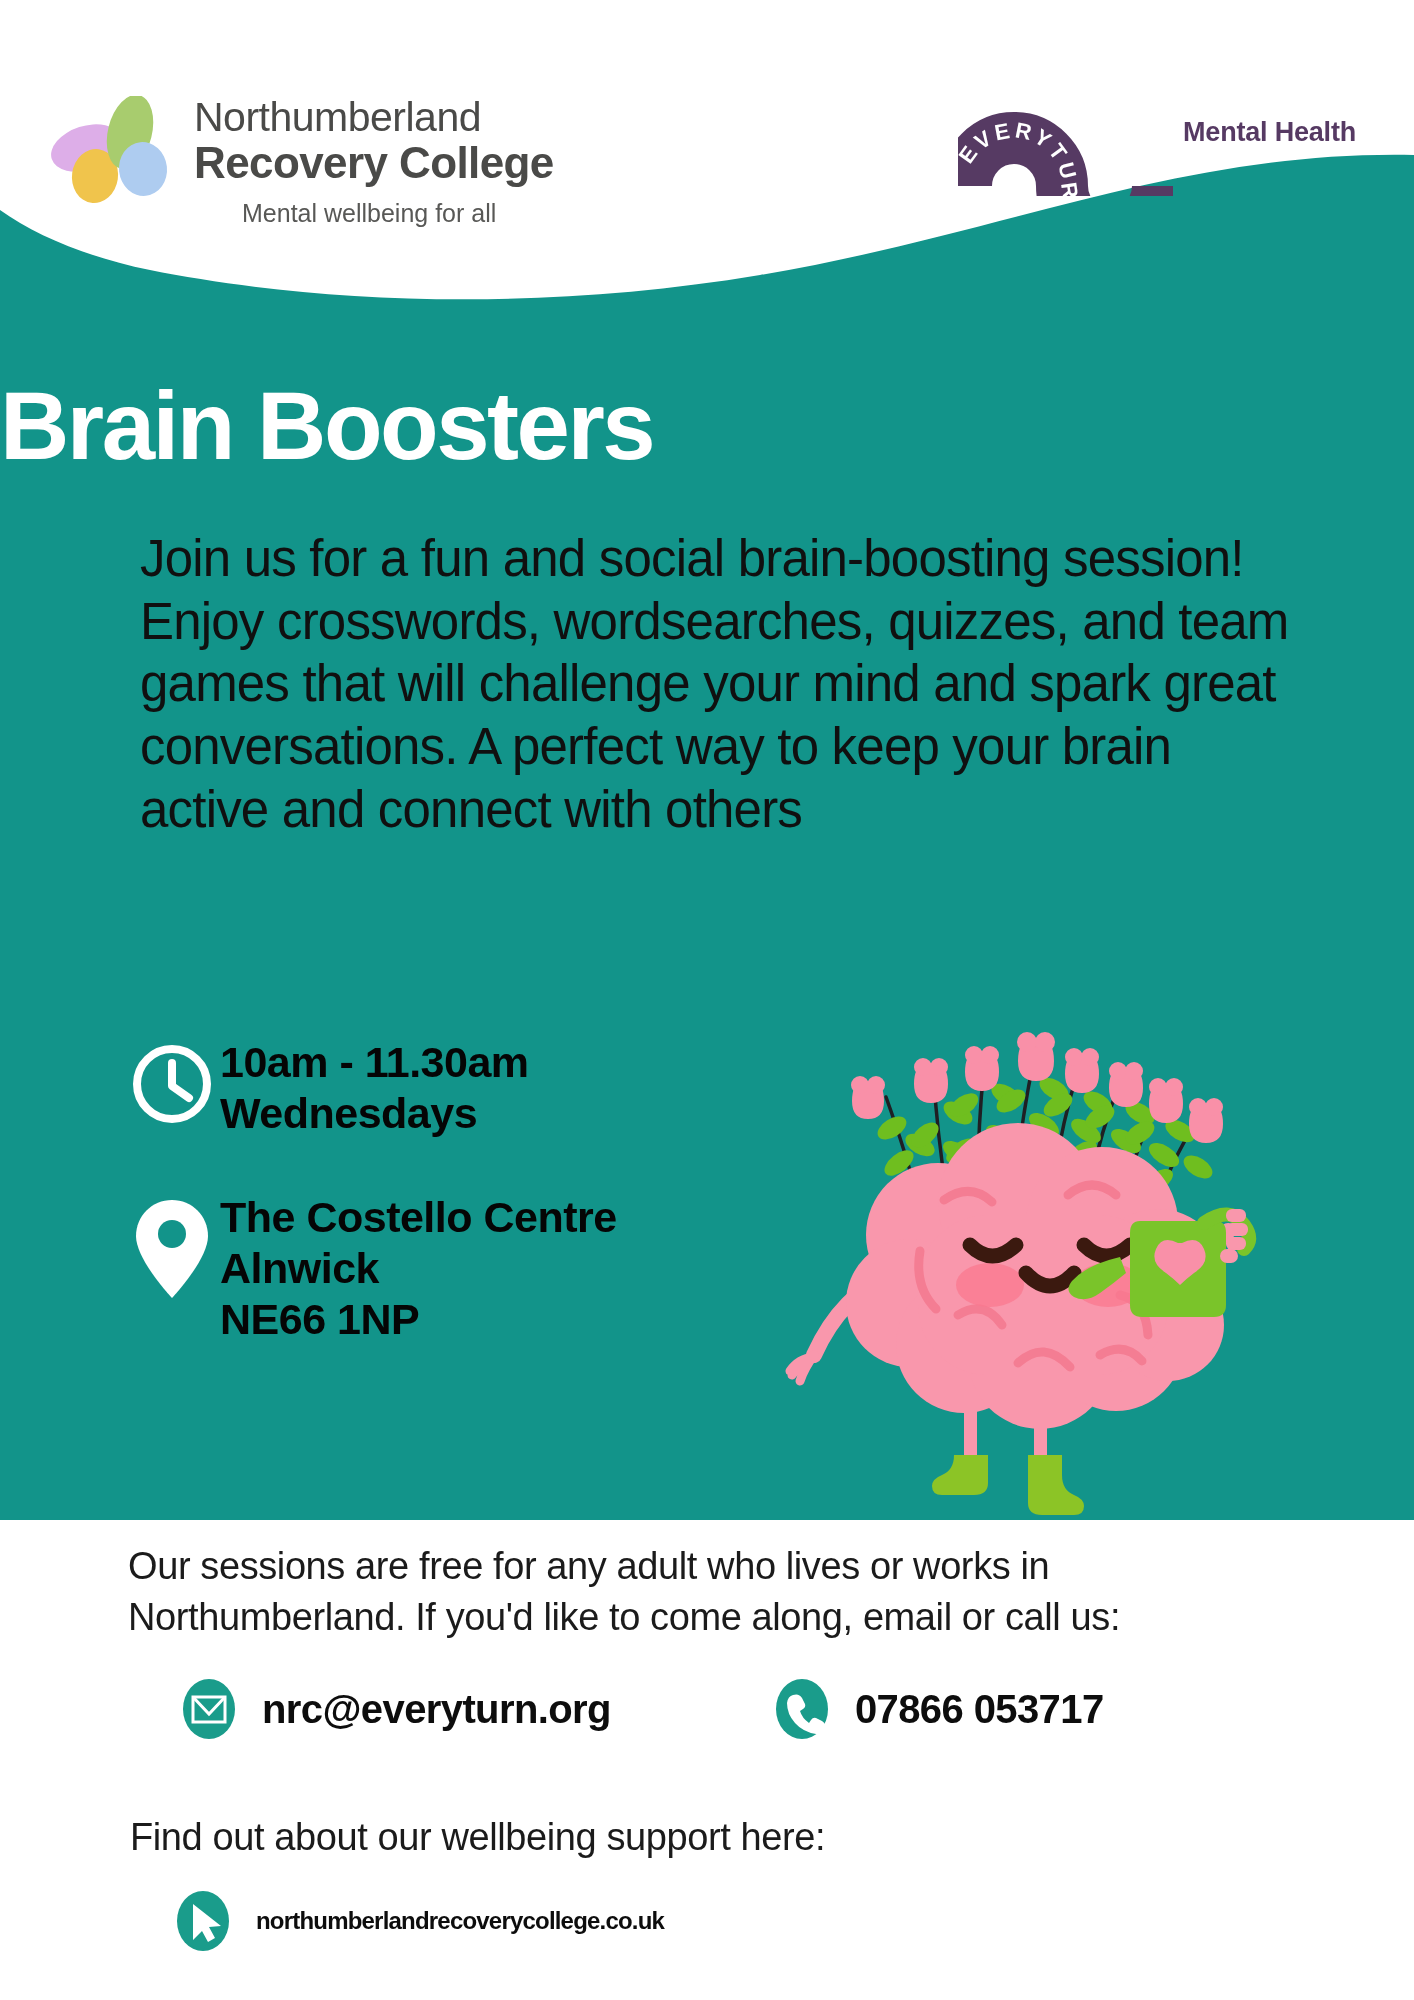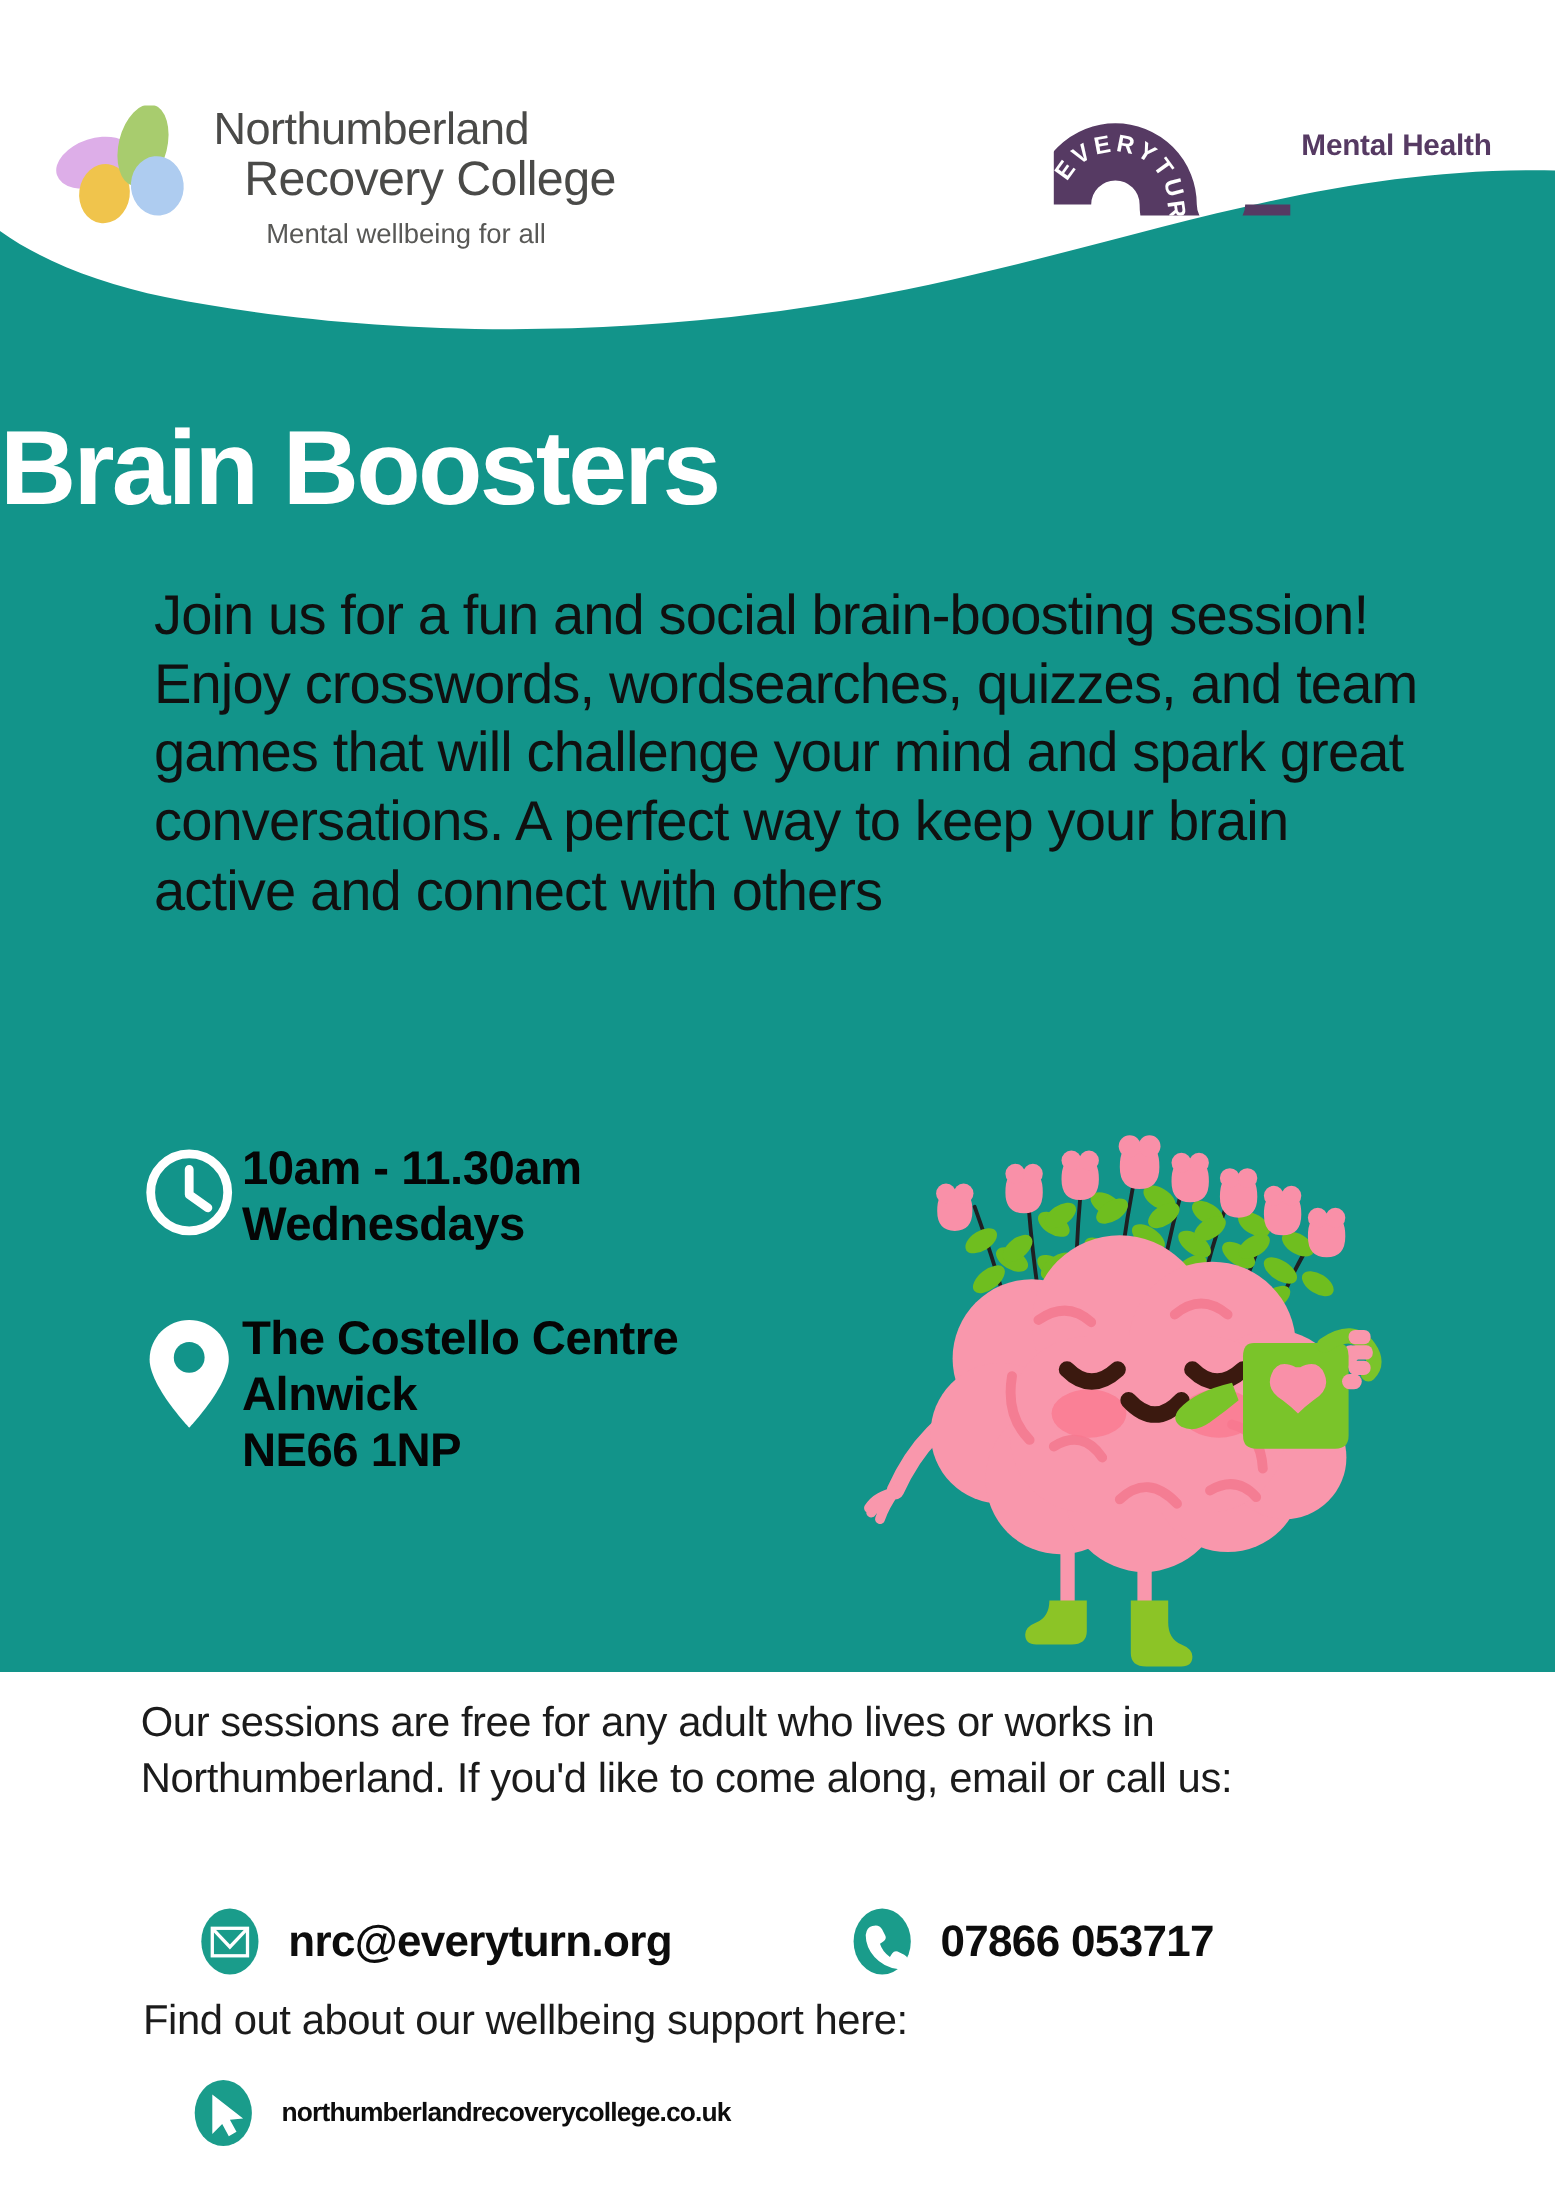--- a/index.html
+++ b/index.html
@@ -38,22 +38,22 @@
     position:absolute; left:48px; top:78px;
     display:flex; align-items:center;
   }
   .butterfly { width:130px; height:115px; flex:0 0 auto; }
   .nrc-words { margin-left:16px; padding-top:18px; }
   .nrc-line1 {
     font-size:41px; color:#4a4a48; font-weight:400;
     letter-spacing:-0.5px; line-height:1.05; white-space:nowrap;
   }
   .nrc-line2 {
-    font-size:44px; color:#4a4a48; font-weight:400;
-    letter-spacing:-0.6px; line-height:1.1; white-space:nowrap;margin-left:28px;
+    font-size:44px; color:#4a4a48; font-weight:700;
+    letter-spacing:-0.6px; line-height:1.1; white-space:nowrap;
   }
   .nrc-tag {
     font-size:25px; color:#585856; font-weight:400;
     margin-top:12px; margin-left:48px; white-space:nowrap;
   }
   .everyturn-logo {
     position:absolute; right:58px; top:68px;
     display:flex; align-items:center;
   }
   .et-mark { width:215px; height:128px; flex:0 0 auto; }
@@ -90,21 +90,21 @@
   
   .mascot { position:absolute; left:768px; top:985px; width:520px; height:540px; z-index:6; }
 
   
   .footer { position:absolute; left:0; top:1520px; width:1414px; height:480px; background:#ffffff; z-index:4; }
   .footer-note {
     position:absolute; left:128px; top:1541px; width:1180px; z-index:6;
     font-size:38px; font-weight:300; color:#1b1b1b;
     line-height:1.34; letter-spacing:-0.4px;
   }
-  .contact-row { position:absolute; left:178px; top:1734px; z-index:6; display:flex; align-items:center; }
+  .contact-row { position:absolute; left:178px; top:1678px; z-index:6; display:flex; align-items:center; }
   .contact-item { display:flex; align-items:center; }
   .contact-gap { width:160px; }
   .cicon { width:62px; height:62px; flex:0 0 62px; }
   .ctext {
     margin-left:22px; font-size:40px; font-weight:700;
     color:#0d0d0d; letter-spacing:-0.6px; white-space:nowrap;
   }
   .find-text {
     position:absolute; left:130px; top:1816px; z-index:6;
     font-size:38px; font-weight:300; color:#1b1b1b; letter-spacing:-0.4px;

